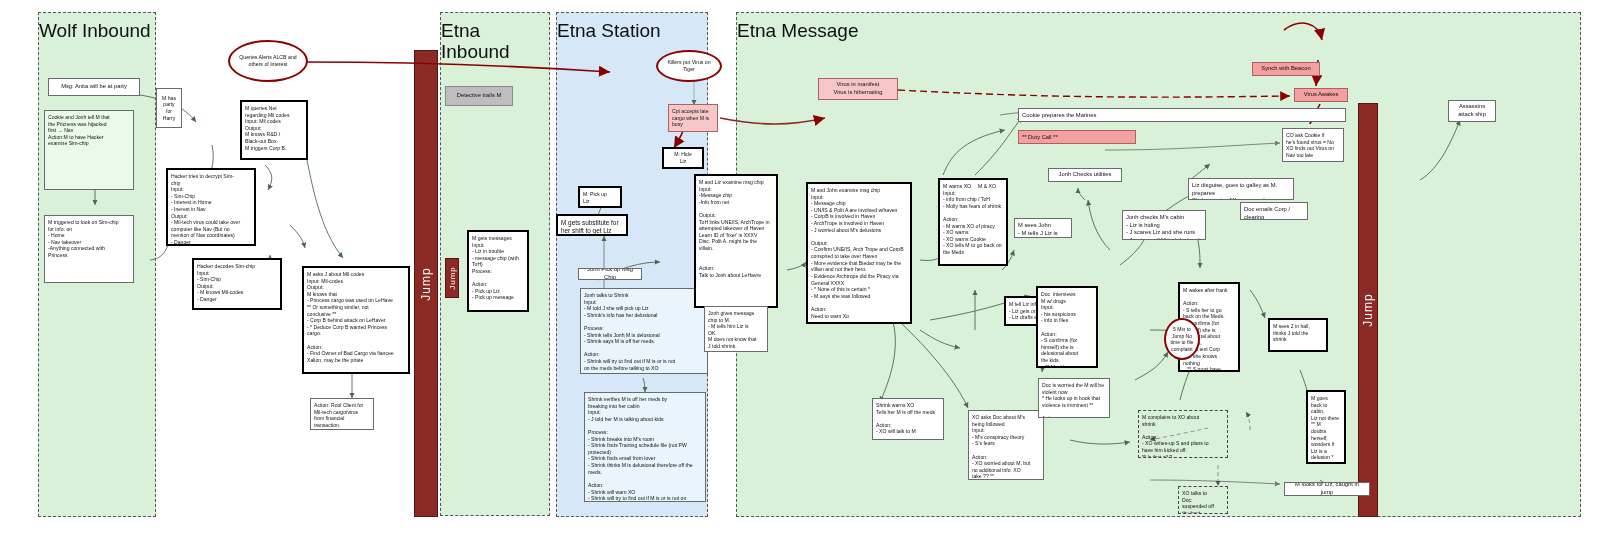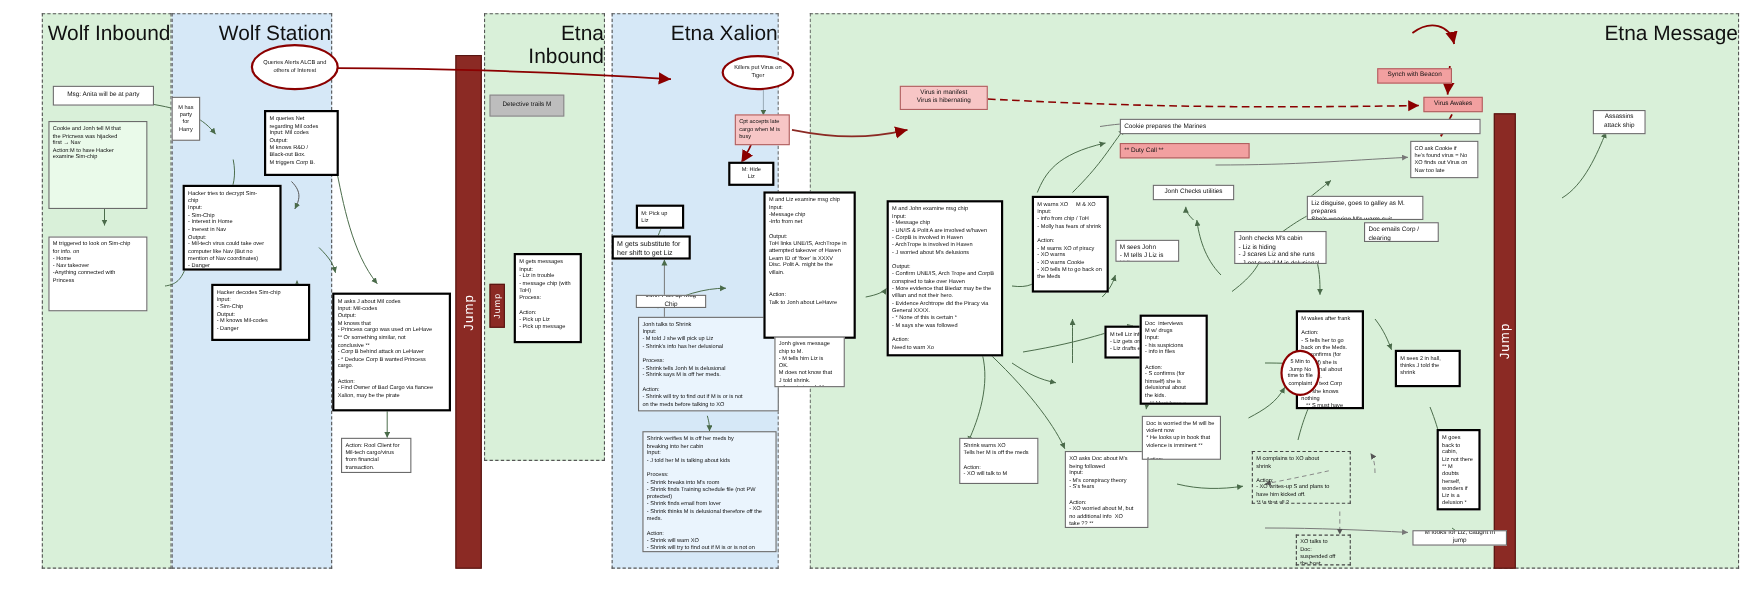--- a/index.html
+++ b/index.html
@@ -16,21 +16,21 @@
   
   .lane {
     position:absolute;
     border:1px dashed #555;
     box-sizing:border-box;
   }
   .lane.green  { background:#d9f0d9; }
   .lane.blue   { background:#d6e8f7; }
   .lane.white  { background:#ffffff; }
   .lane-title {
-    text-align:right;
+    text-align:left;
     font-size:19px;
     color:#111;
     line-height:1.12;
     padding-top:7px;
     font-weight:400;
   }
 
   
   .jumpbar {
     position:absolute;
@@ -86,29 +86,26 @@
 </style>
 </head>
 <body>
 
 <div id="canvas">
 
   <div class="lane green" style="left:38px;  top:12px; width:118px; height:505px;">
     <div class="lane-title">Wolf
 Inbound</div>
   </div>
-  <div class="lane blue" style="left:156px; top:12px; width:146px; height:505px;">
-    <div class="lane-title">Wolf Station</div>
-  </div>
-  <div class="lane green" style="left:440px; top:12px; width:110px; height:407px;">
+  <div class="lane green" style="left:440px; top:12px; width:110px; height:504px;">
     <div class="lane-title">Etna
 Inbound</div>
   </div>
   <div class="lane blue" style="left:556px; top:12px; width:152px; height:505px;">
-    <div class="lane-title">Etna Xalion</div>
+    <div class="lane-title">Etna Station</div>
   </div>
   <div class="lane green" style="left:736px; top:12px; width:845px; height:505px;">
     <div class="lane-title">Etna Message</div>
   </div>
 
   <div class="lane white" style="left:412px; top:12px; width:28px; height:505px; border:none;"></div>
   <div class="lane white" style="left:708px; top:12px; width:28px; height:505px; border:none;"></div>
 
   <div class="jumpbar" style="left:414px; top:50px; width:24px; height:467px;">
     <span>Jump</span>

